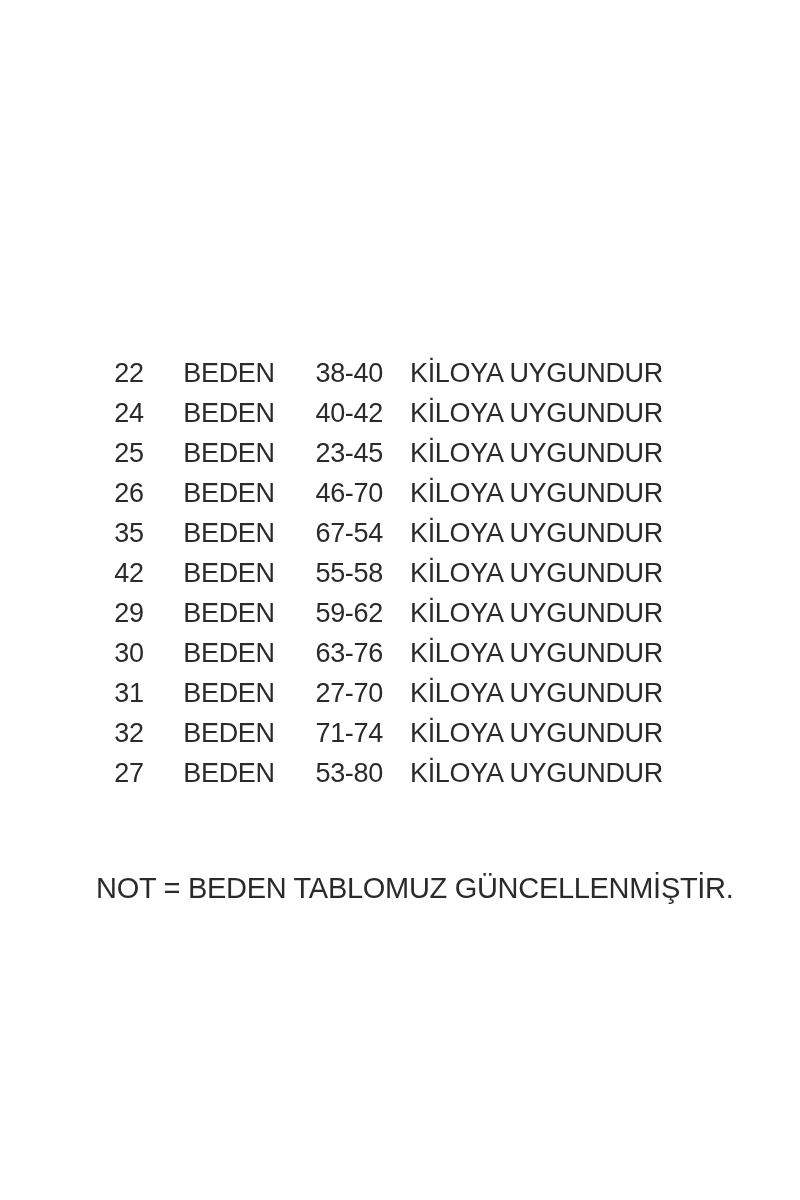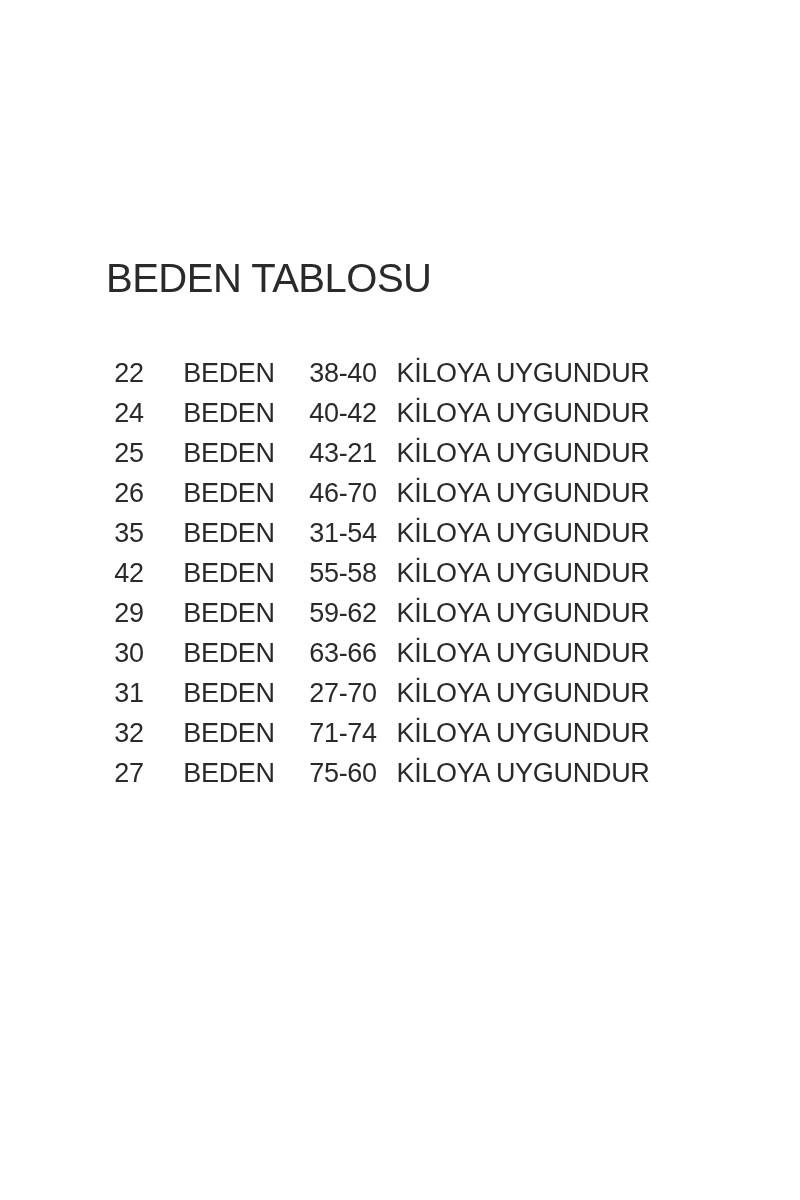--- a/index.html
+++ b/index.html
@@ -42,103 +42,103 @@
     display: grid;
     grid-template-columns: 52px 148px 80px auto;
     height: 40px;
     line-height: 40px;
     font-size: 27px;
     letter-spacing: -0.3px;
     white-space: nowrap;
   }
   .c-size   { text-align: center; }
   .c-label  { text-align: center; }
-  .c-weight { text-align: center; }
-  .c-suffix { text-align: center; }
+  .c-weight { text-align: right; }
+  .c-suffix { text-align: right; }
   .note {
     position: absolute;
     left: 96px;
     top: 868px;
     font-size: 29px;
     line-height: 40px;
     letter-spacing: -0.3px;
     white-space: nowrap;
     color: var(--text);
   }
 </style>
 </head>
 <body>
 
 <div class="canvas">
 
-  <div class="title">BEDEN TABLOSU</div>
 
   <div class="size-table">
     <div class="row">
       <span class="c-size">22</span>
       <span class="c-label">BEDEN</span>
       <span class="c-weight">38-40</span>
       <span class="c-suffix">KİLOYA UYGUNDUR</span>
     </div>
     <div class="row">
       <span class="c-size">24</span>
       <span class="c-label">BEDEN</span>
       <span class="c-weight">40-42</span>
       <span class="c-suffix">KİLOYA UYGUNDUR</span>
     </div>
     <div class="row">
       <span class="c-size">25</span>
       <span class="c-label">BEDEN</span>
-      <span class="c-weight">43-21</span>
+      <span class="c-weight">23-45</span>
       <span class="c-suffix">KİLOYA UYGUNDUR</span>
     </div>
     <div class="row">
       <span class="c-size">26</span>
       <span class="c-label">BEDEN</span>
       <span class="c-weight">46-70</span>
       <span class="c-suffix">KİLOYA UYGUNDUR</span>
     </div>
     <div class="row">
       <span class="c-size">35</span>
       <span class="c-label">BEDEN</span>
-      <span class="c-weight">31-54</span>
+      <span class="c-weight">67-54</span>
       <span class="c-suffix">KİLOYA UYGUNDUR</span>
     </div>
     <div class="row">
       <span class="c-size">42</span>
       <span class="c-label">BEDEN</span>
       <span class="c-weight">55-58</span>
       <span class="c-suffix">KİLOYA UYGUNDUR</span>
     </div>
     <div class="row">
       <span class="c-size">29</span>
       <span class="c-label">BEDEN</span>
       <span class="c-weight">59-62</span>
       <span class="c-suffix">KİLOYA UYGUNDUR</span>
     </div>
     <div class="row">
       <span class="c-size">30</span>
       <span class="c-label">BEDEN</span>
-      <span class="c-weight">63-66</span>
+      <span class="c-weight">63-76</span>
       <span class="c-suffix">KİLOYA UYGUNDUR</span>
     </div>
     <div class="row">
       <span class="c-size">31</span>
       <span class="c-label">BEDEN</span>
       <span class="c-weight">27-70</span>
       <span class="c-suffix">KİLOYA UYGUNDUR</span>
     </div>
     <div class="row">
       <span class="c-size">32</span>
       <span class="c-label">BEDEN</span>
       <span class="c-weight">71-74</span>
       <span class="c-suffix">KİLOYA UYGUNDUR</span>
     </div>
     <div class="row">
       <span class="c-size">27</span>
       <span class="c-label">BEDEN</span>
-      <span class="c-weight">75-60</span>
+      <span class="c-weight">53-80</span>
       <span class="c-suffix">KİLOYA UYGUNDUR</span>
     </div>
   </div>
 
+  <div class="note">NOT = BEDEN TABLOMUZ GÜNCELLENMİŞTİR.</div>
 
 </div>
 
 </body></html>

